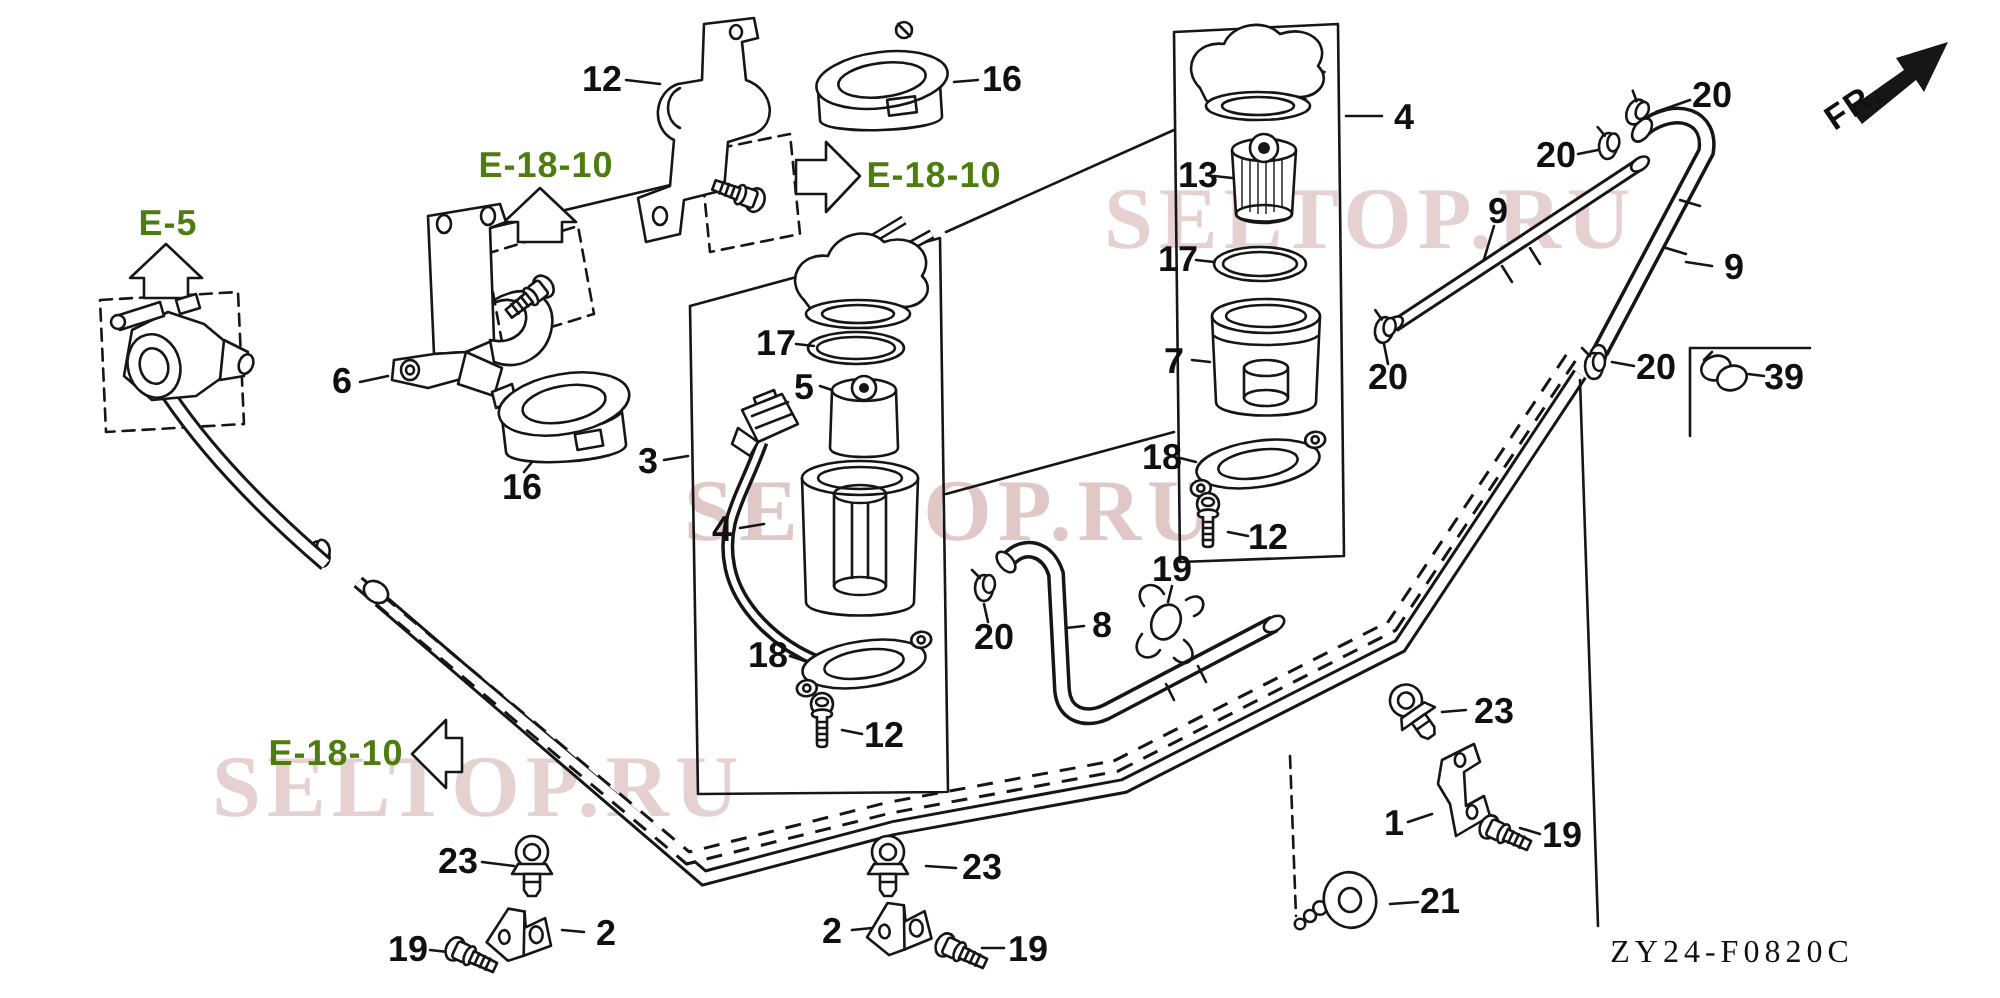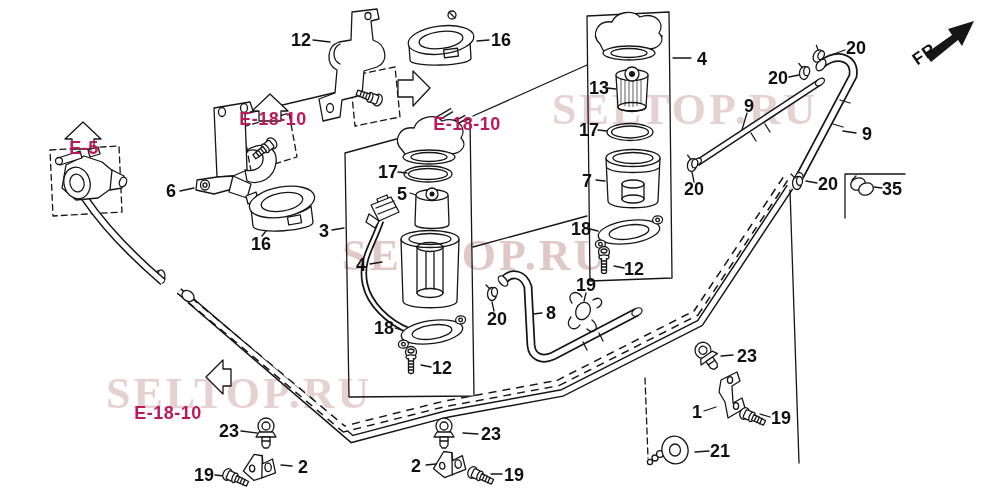--- a/index.html
+++ b/index.html
@@ -3,22 +3,22 @@
 <meta charset="utf-8">
 <style>
   html,body{margin:0;padding:0;background:#888;}
   .stage{position:relative;width:1000px;height:499px;background:#ffffff;overflow:hidden;
          font-family:"Liberation Sans",sans-serif;}
   .wm{position:absolute;font:bold 44px "Liberation Serif",serif;color:#c08d8a;opacity:.42;
       letter-spacing:3px;white-space:nowrap;z-index:1;user-select:none;}
   svg.art{position:absolute;left:0;top:0;z-index:2;}
   .co{position:absolute;z-index:3;font:bold 18px "Liberation Sans",sans-serif;color:#101010;
       transform:translate(-50%,-50%);white-space:nowrap;}
-  .ref{position:absolute;z-index:3;font:bold 18px "Liberation Sans",sans-serif;color:#be185d;
-      transform:translate(-50%,-50%);letter-spacing:.5px;white-space:nowrap;margin-top:36px;}
+  .ref{position:absolute;z-index:3;font:bold 18px "Liberation Sans",sans-serif;color:#4d7c0f;
+      transform:translate(-50%,-50%);letter-spacing:.5px;white-space:nowrap;}
   .fr{position:absolute;z-index:3;font:bold 17px "Liberation Sans",sans-serif;color:#101010;
       transform:translate(-50%,-50%) rotate(-34deg);letter-spacing:1px;}
   .code{position:absolute;z-index:3;font:16px "Liberation Serif",serif;color:#101010;
       transform:translate(-50%,-50%);letter-spacing:2.5px;white-space:nowrap;}
   
   .ln{fill:none;stroke:#161616;stroke-width:1.3;stroke-linecap:round;stroke-linejoin:round;}
   .fw{fill:#ffffff;stroke:#161616;stroke-width:1.3;stroke-linejoin:round;}
   .dsh{stroke-dasharray:6,4;}
   .pl{fill:none;stroke:#161616;stroke-width:.7;}
   .t9{fill:none;stroke:#161616;stroke-width:9;}
@@ -338,27 +338,28 @@
   <div class="co" style="left:589px;top:130px">17</div>
   <div class="co" style="left:587px;top:181px">7</div>
   <div class="co" style="left:581px;top:229px">18</div>
   <div class="co" style="left:634px;top:269px">12</div>
   <div class="co" style="left:749px;top:106px">9</div>
   <div class="co" style="left:694px;top:189px">20</div>
   <div class="co" style="left:856px;top:48px">20</div>
   <div class="co" style="left:778px;top:78px">20</div>
   <div class="co" style="left:828px;top:184px">20</div>
   <div class="co" style="left:867px;top:134px">9</div>
-  <div class="co" style="left:892px;top:189px">35</div>
+  <div class="co" style="left:892px;top:189px">39</div>
   <div class="co" style="left:229px;top:431px">23</div>
   <div class="co" style="left:303px;top:467px">2</div>
   <div class="co" style="left:204px;top:475px">19</div>
   <div class="co" style="left:491px;top:434px">23</div>
   <div class="co" style="left:416px;top:466px">2</div>
   <div class="co" style="left:514px;top:475px">19</div>
   <div class="co" style="left:747px;top:356px">23</div>
   <div class="co" style="left:697px;top:412px">1</div>
   <div class="co" style="left:781px;top:418px">19</div>
   <div class="co" style="left:720px;top:451px">21</div>
 
   <div class="fr" style="left:927px;top:53px">FR.</div>
+  <div class="code" style="left:866px;top:477px">ZY24-F0820C</div>
 
 </div>
 
 </body></html>

